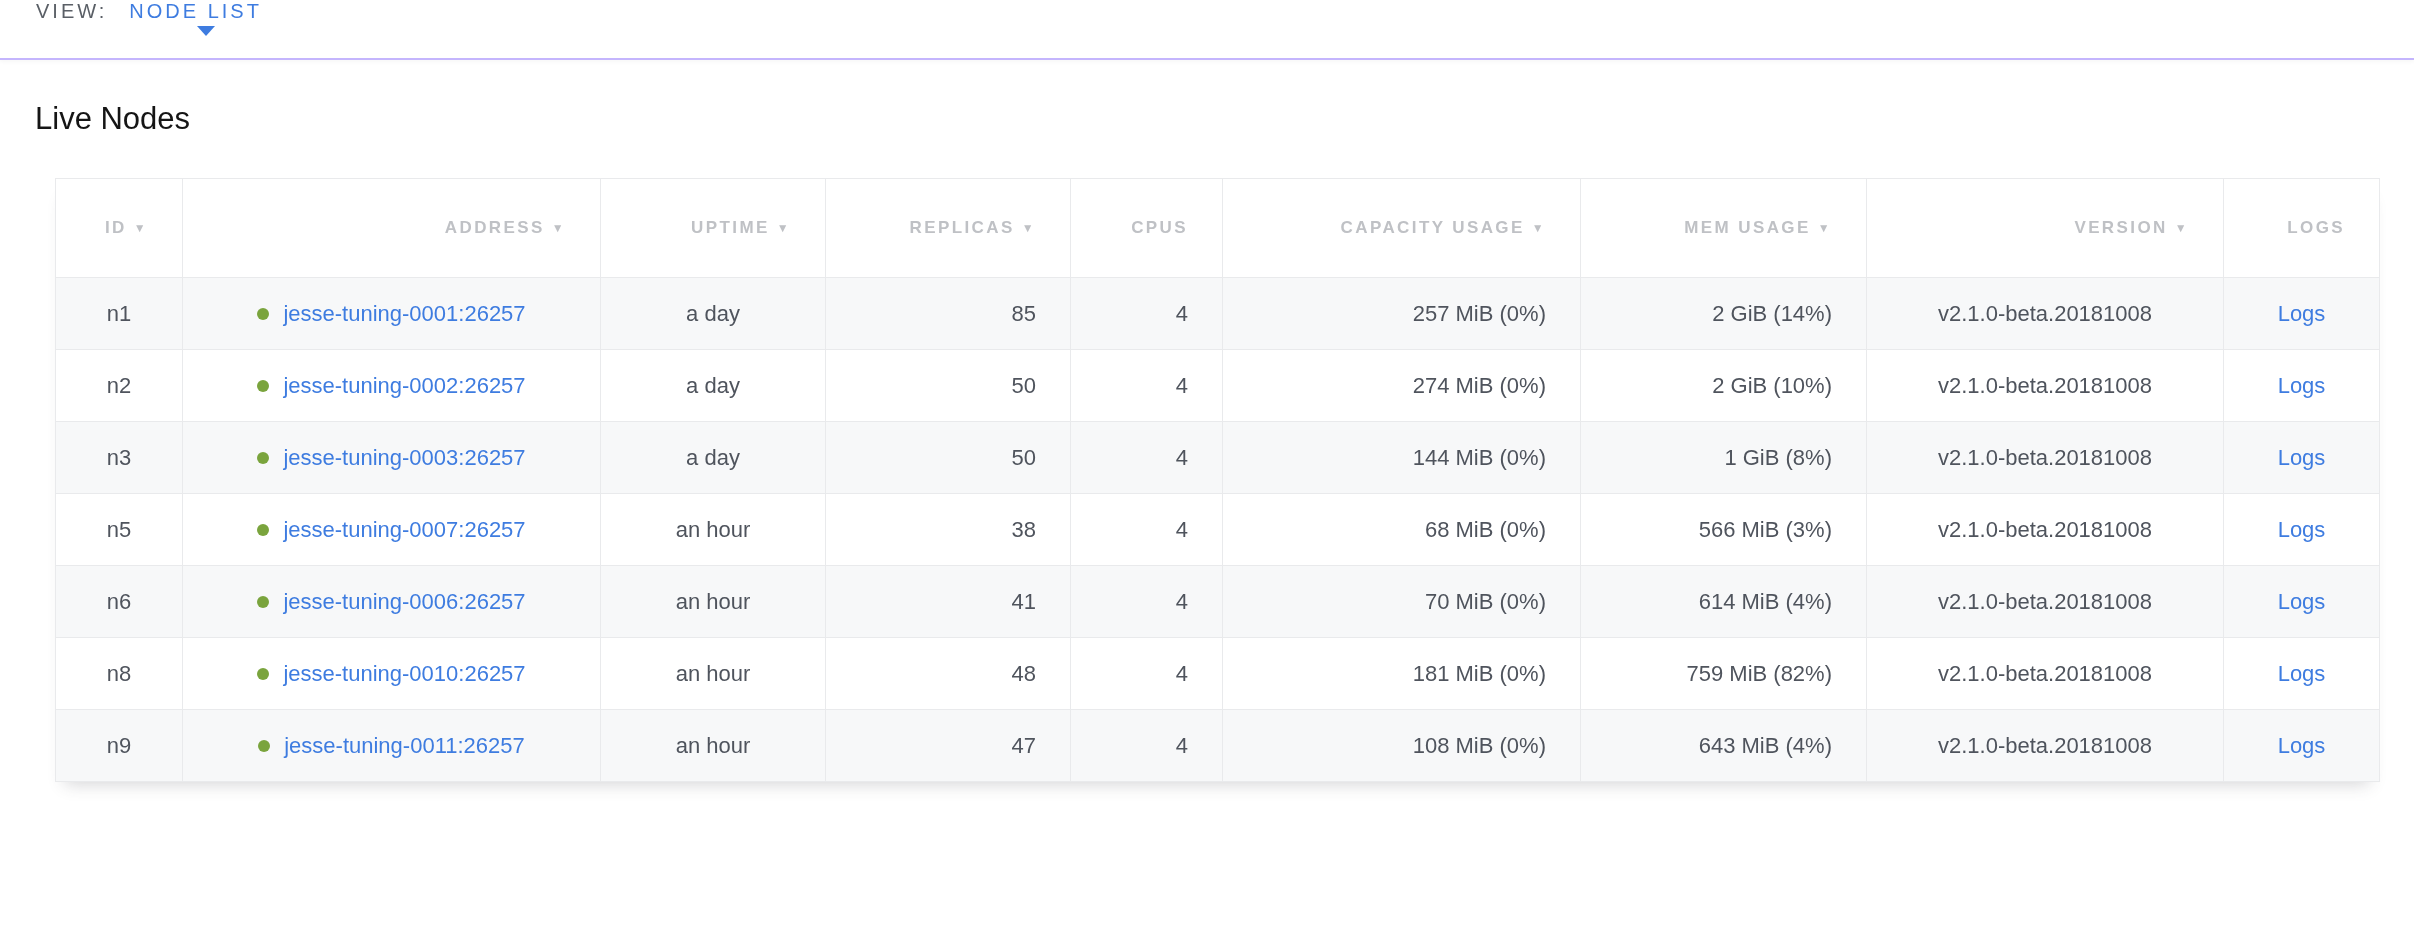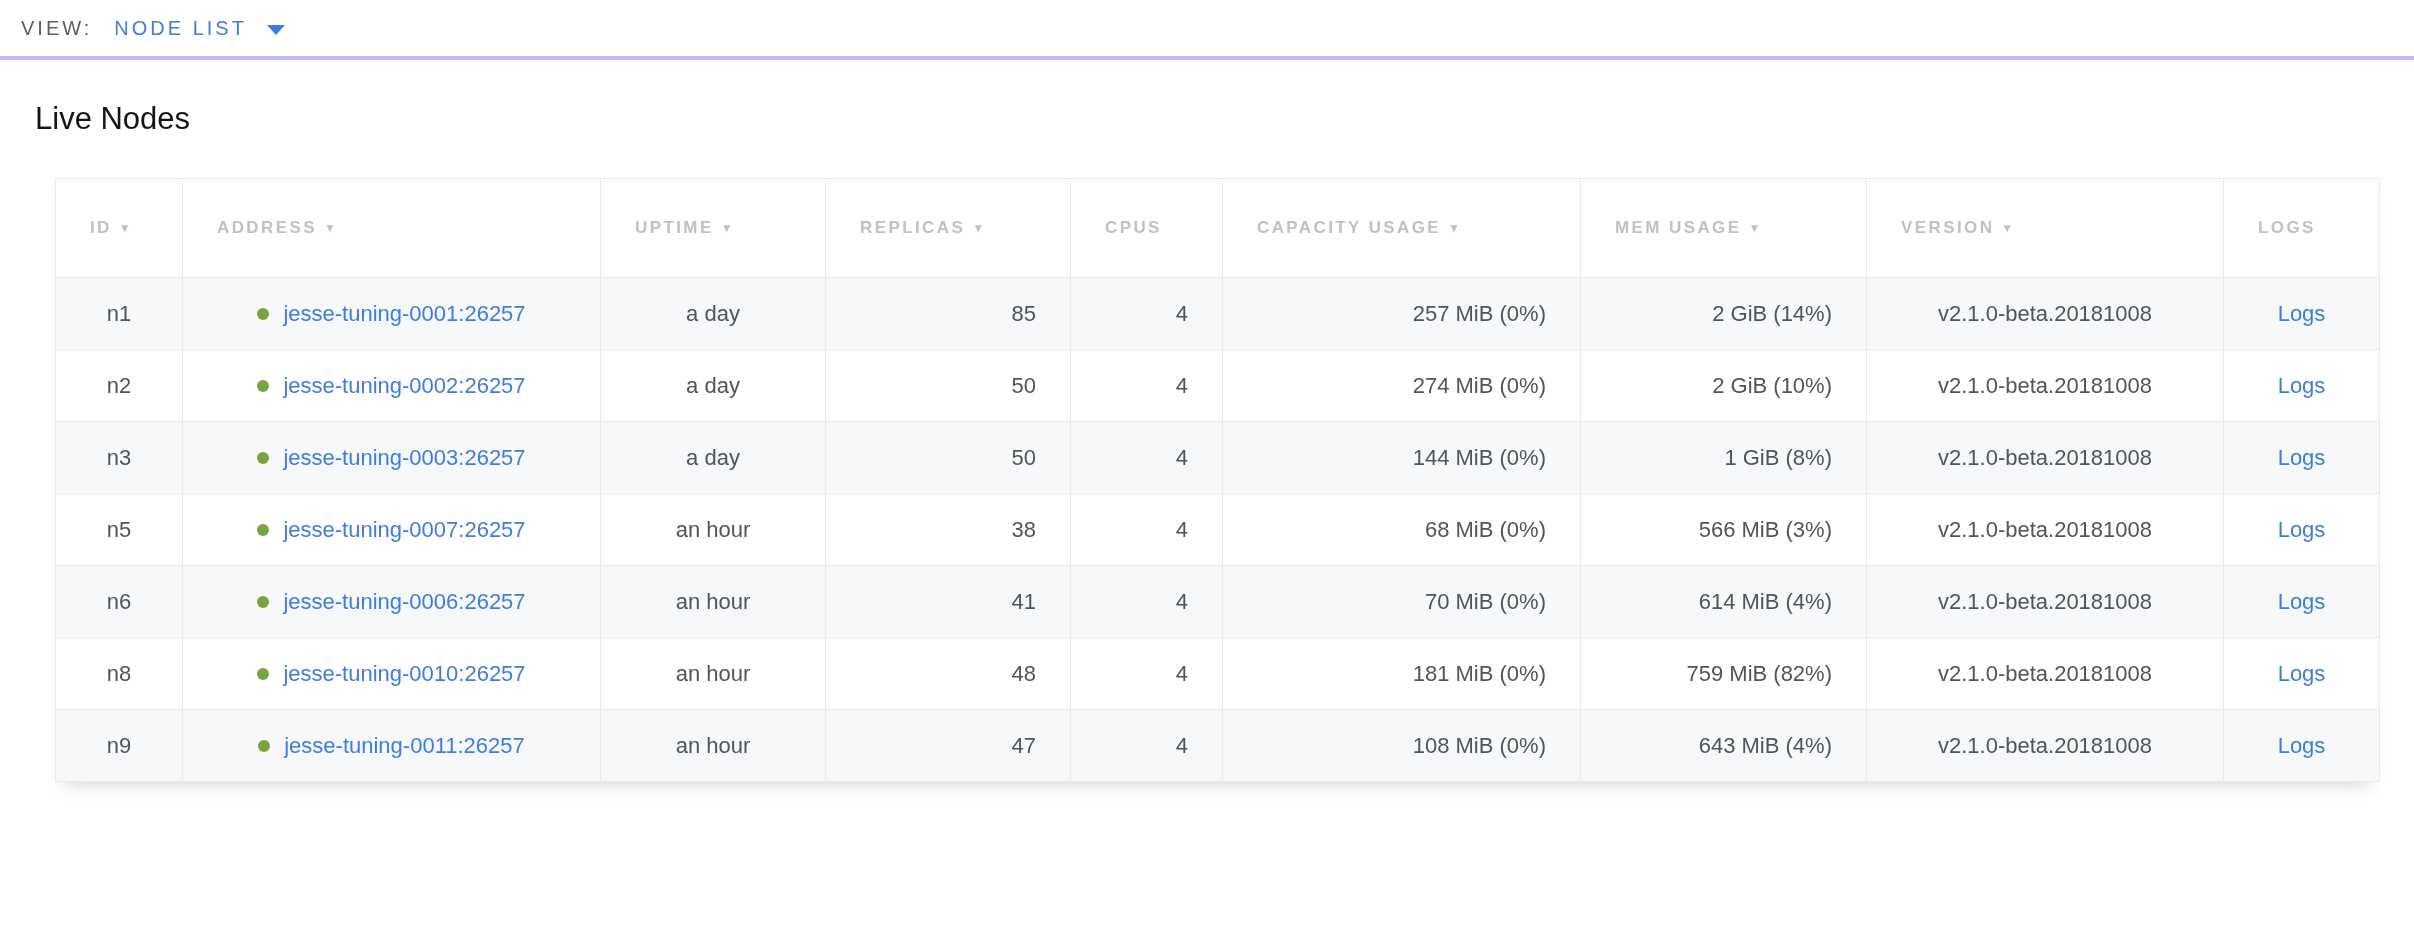--- a/index.html
+++ b/index.html
@@ -15,36 +15,37 @@
     --status-green: #7aa43d;
     --header-text: #bfc1c5;
     --cell-text: #4f545d;
     --border: #e9eaec;
     --zebra: #f7f8f9;
     --title: #151515;
     --view-label: #5a5f66;
   }
   .view-bar {
     height: 60px;
-    display: flex; align-items: center;
-    padding-left: 21px;
+    display: flex; 
+    padding-left: 36px;
     background: #fff;
-    border-bottom: 4px solid #c4b5fd;
+    border-bottom: 2px solid #c4b5fd;
     box-shadow: 0 2px 4px rgba(0,0,0,0.035);
     position: relative; z-index: 2;
   }
   .view-label {
     color: var(--view-label);
     font-size: 20px;
     letter-spacing: 3px;
   }
   .view-selector {
     display: inline-flex; align-items: center;
     margin-left: 22px;
     cursor: pointer;
+    flex-direction: column;
   }
   .view-selected {
     color: var(--accent);
     font-size: 20px;
     letter-spacing: 3px;
   }
   .caret {
     display: inline-block;
     width: 0; height: 0;
     border-left: 9px solid transparent;
@@ -85,21 +86,21 @@
     overflow: hidden;
     white-space: nowrap;
   }
   th {
     height: 99px;
     background: #fff;
     color: var(--header-text);
     font-size: 17px;
     font-weight: 700;
     letter-spacing: 2.4px;
-    text-align: left;
+    text-align: right;
     padding: 0 34px;
     vertical-align: middle;
   }
   th .arrow {
     font-size: 12px;
     margin-left: 7px;
     position: relative;
     top: -1px;
   }
   td {

